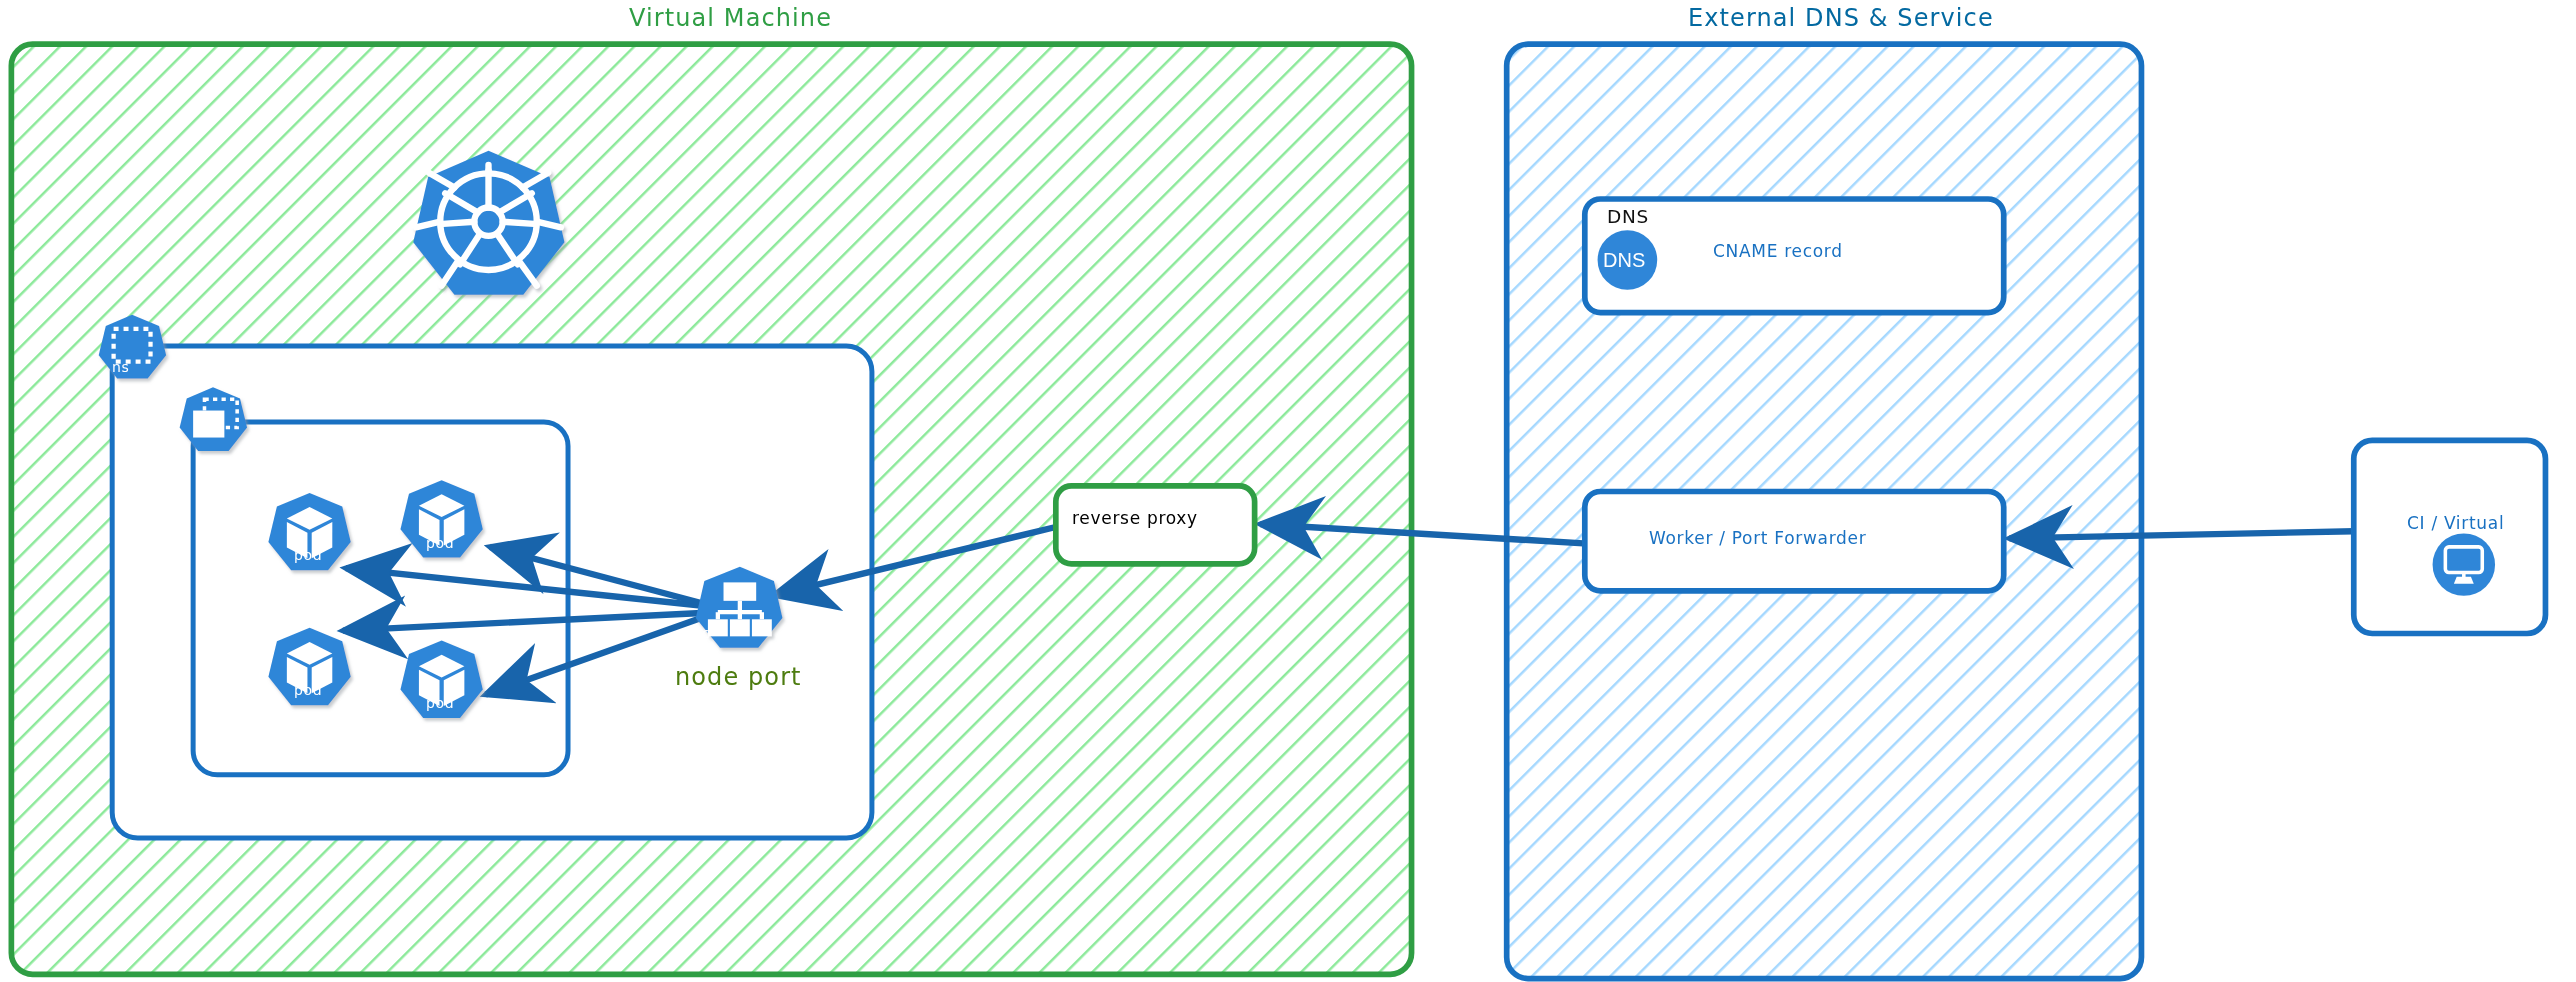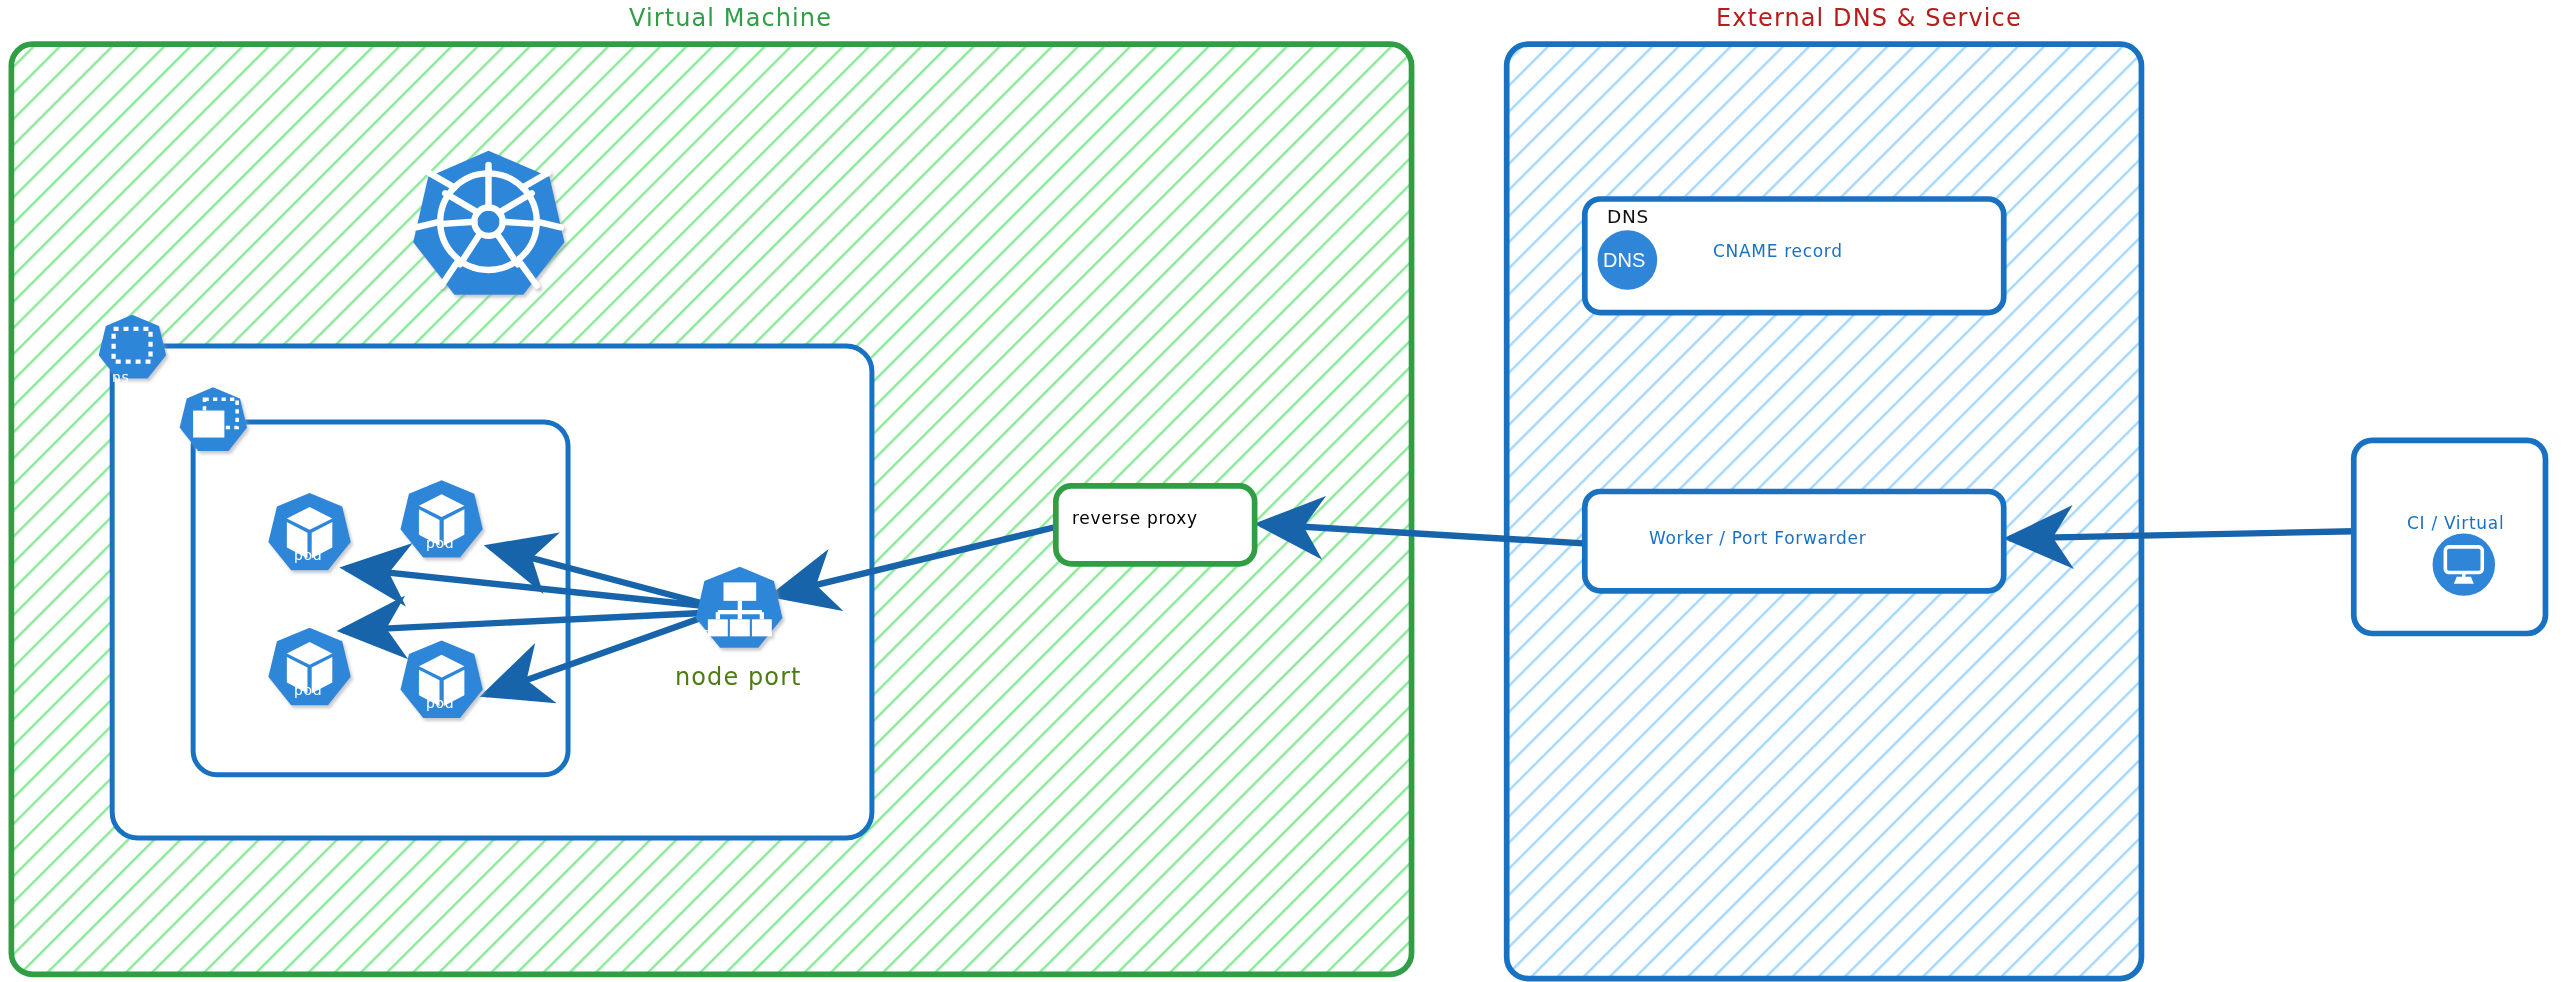--- a/index.html
+++ b/index.html
@@ -18,21 +18,21 @@
     white-space:nowrap;
     pointer-events:none;
   }
   .hand{
     font-family:"DejaVu Sans", sans-serif;
     font-weight:400;
     letter-spacing:1.1px;
   }
   .group-title{font-size:24px;}
   .title-green{color:#2f9e44;}
-  .title-blue{color:#b91c1c;margin-left:28px;}
+  .title-blue{color:#0369a1;}
   .node-text{font-size:17px;letter-spacing:0.7px;}
   .green-text{color:#000000;}
   .blue-text{color:#1971c2;}
   .black-text{color:#111111;font-size:18.5px;letter-spacing:0.7px;}
   .dns-circle-text{
     color:#ffffff;font-size:20px;font-weight:500;letter-spacing:0px;
     font-family:"Liberation Sans", sans-serif;
   }
   .k8s-sub{
     font-size:14px;color:#ffffff;letter-spacing:0.7px;
@@ -184,21 +184,21 @@
     <rect x="3444" y="770" width="52" height="36" rx="5"></rect>
     <line x1="3470" y1="806" x2="3470" y2="820"></line>
     <path d="M3456,822 L3484,822 L3480,812 L3460,812 Z" fill="#ffffff" stroke="none"></path>
   </g>
 </svg>
 
 <div class="lbl hand group-title title-green" style="left:629px;top:4.3px;">Virtual Machine</div>
 
 <div class="lbl hand group-title title-blue" style="left:1688px;top:4.3px;">External DNS &amp; Service</div>
 
-<div class="lbl k8s-sub" style="left:112px;top:359px;margin-top:10px;">ns</div>
+<div class="lbl k8s-sub" style="left:112px;top:359px;">ns</div>
 
 <div class="lbl k8s-sub" style="left:204px;top:408px;">rs</div>
 
 <div class="lbl k8s-sub" style="left:294px;top:547px;">pod</div>
 
 <div class="lbl k8s-sub" style="left:426px;top:535px;">pod</div>
 
 <div class="lbl k8s-sub" style="left:294px;top:682px;">pod</div>
 
 <div class="lbl k8s-sub" style="left:426px;top:695px;">pod</div>

